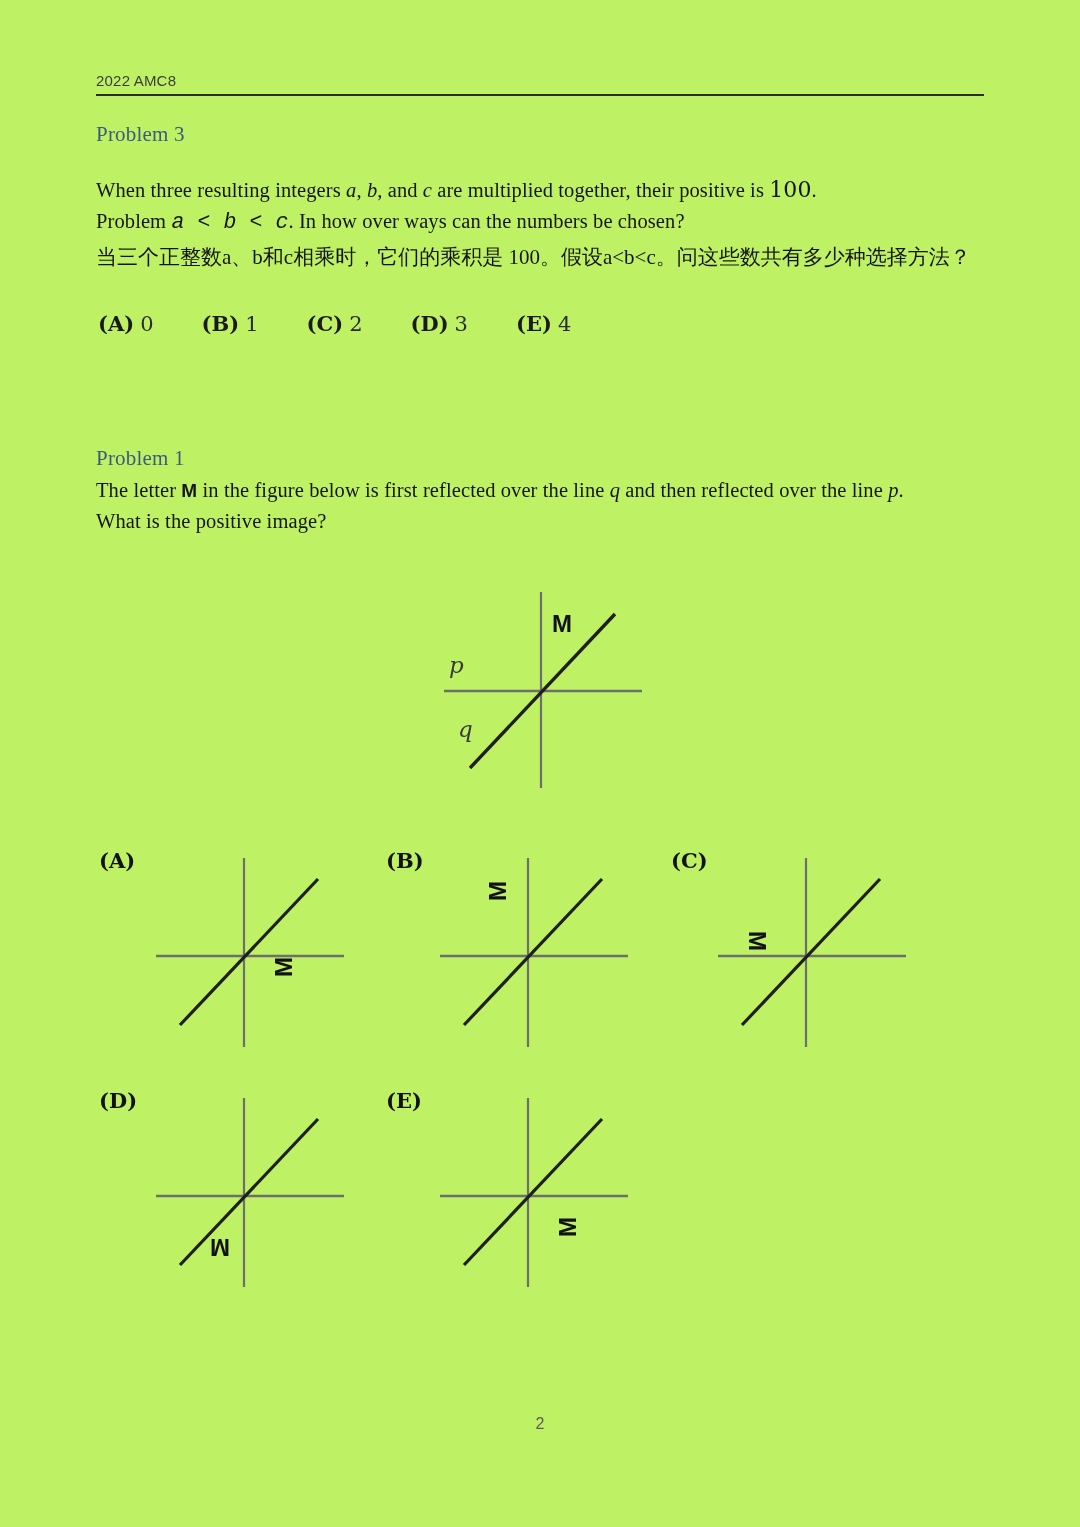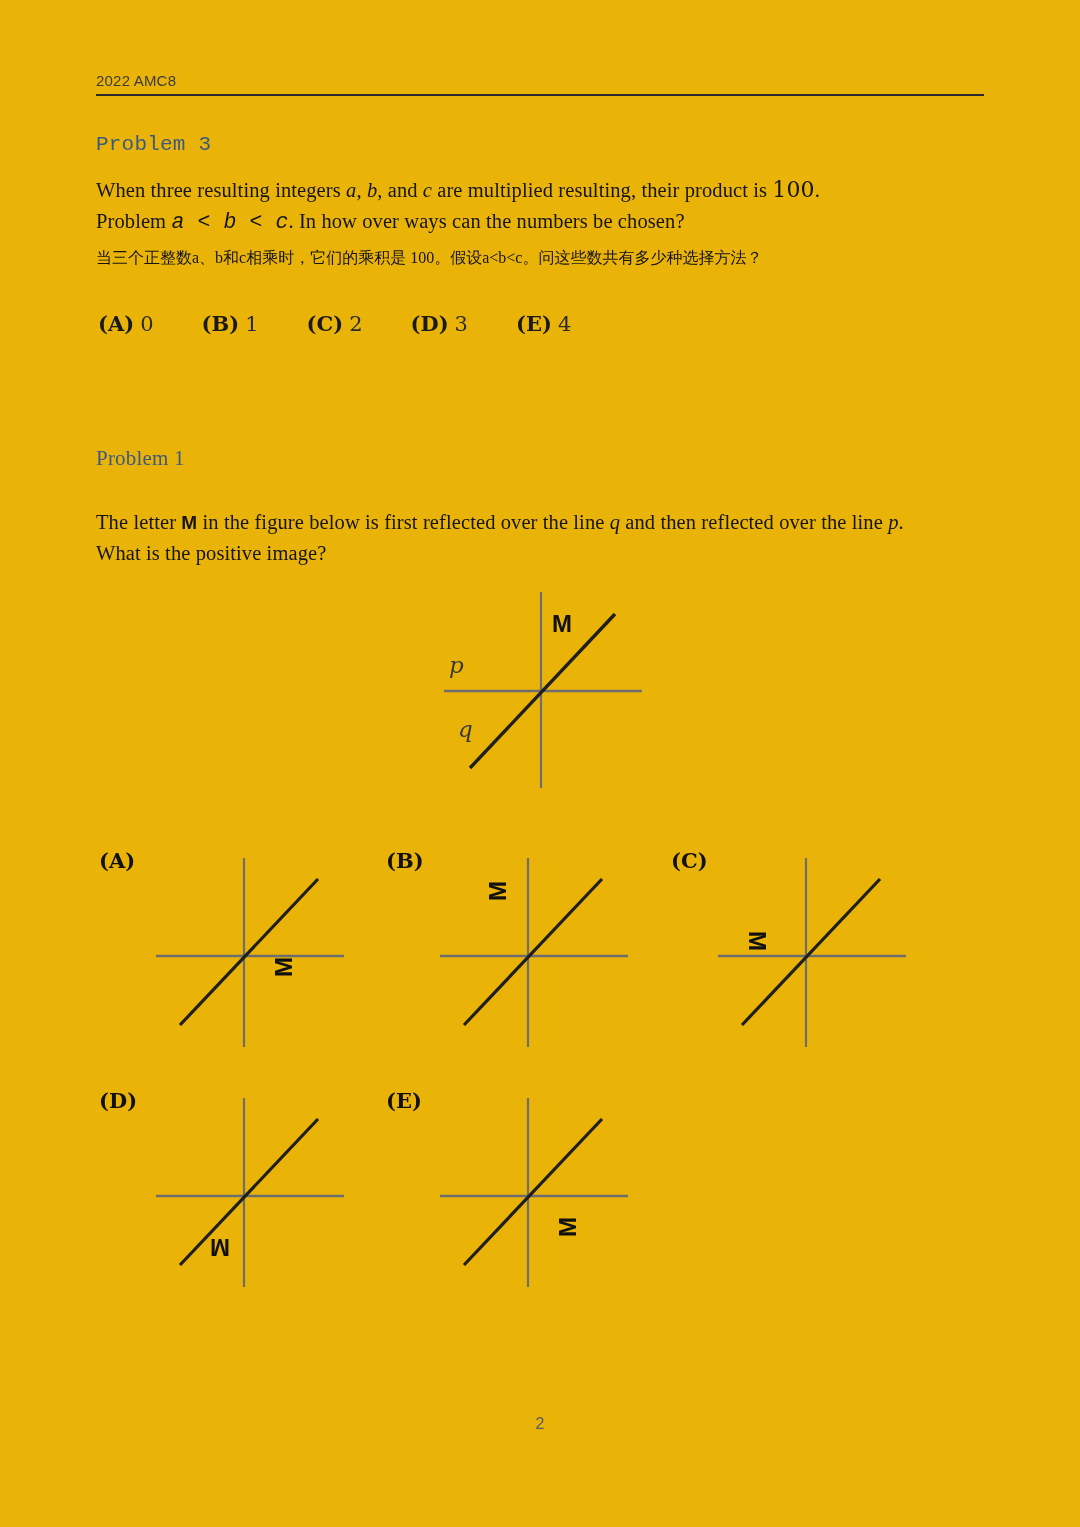--- a/index.html
+++ b/index.html
@@ -12,21 +12,21 @@
     height: 1527px;
     position: relative;
     font-family: "Liberation Serif", "DejaVu Serif", serif;
     color: #1a1a1a;
     overflow: hidden;
   }
 
   .page {
     position: absolute;
     inset: 0;
-    background: #eab308;
+    background: #bef264;
   }
 
   
   .header {
     position: absolute;
     left: 96px;
     top: 72px;
     width: 888px;
   }
   .header-label {
@@ -52,21 +52,21 @@
   }
   .para {
     position: absolute;
     font-size: 20.5px;
     line-height: 31px;
     color: #151515;
     letter-spacing: .1px;
   }
   .para-cn {
     position: absolute;
-    font-size: 16px;
+    font-size: 21px;
     line-height: 35px;
     color: #151515;
     font-family: "Liberation Serif", "DejaVu Serif", serif;
   }
   .mathvar {
     font-style: italic;
     font-family: "Liberation Serif", "DejaVu Serif", serif;
   }
   .mathnum {
     font-family: "DejaVu Serif", "Liberation Serif", serif;
@@ -131,24 +131,24 @@
 </head>
 <body>
 
 <div class="page">
 
   <div class="header">
     <div class="header-label">2022 AMC8</div>
     <div class="header-rule"></div>
   </div>
 
-  <div class="problem-heading" style="left:96px; top:133px;font-family:Liberation Mono, monospace;">Problem 3</div>
+  <div class="problem-heading" style="left:96px; top:122px;">Problem 3</div>
 
   <div class="para" style="left:96px; top:174px; width:900px;">
-    <span>When three resulting integers </span><span class="mathvar">a</span><span>, </span><span class="mathvar">b</span><span>, and </span><span class="mathvar">c</span><span> are multiplied resulting, their product is </span><span class="mathnum" style="font-size:22px;">100</span><span>.</span><br>
+    <span>When three resulting integers </span><span class="mathvar">a</span><span>, </span><span class="mathvar">b</span><span>, and </span><span class="mathvar">c</span><span> are multiplied together, their positive is </span><span class="mathnum" style="font-size:22px;">100</span><span>.</span><br>
     <span>Problem </span><span class="mathvar" style="font-size:21.5px;font-family:Liberation Mono, monospace;">a &lt; b &lt; c</span><span>. In how over ways can the numbers be chosen?</span>
   </div>
 
   <div class="para-cn" style="left:96px; top:240px; width:900px;">当三个正整数a、b和c相乘时，它们的乘积是 100。假设a&lt;b&lt;c。问这些数共有多少种选择方法？</div>
 
   <div class="choice-row" style="left:98px; top:311px;">
     <span class="choice-item">
       <span class="choice-key">(A)</span>
       <span class="choice-val">0</span>
     </span>
@@ -165,21 +165,21 @@
       <span class="choice-val">3</span>
     </span>
     <span class="choice-item">
       <span class="choice-key">(E)</span>
       <span class="choice-val">4</span>
     </span>
   </div>
 
   <div class="problem-heading" style="left:96px; top:446px;">Problem 1</div>
 
-  <div class="para" style="left:96px; top:507px; width:910px;">
+  <div class="para" style="left:96px; top:475px; width:910px;">
     <span>The letter </span><span class="bold-m">M</span><span> in the figure below is first reflected over the line </span><span class="mathvar">q</span><span> and then reflected over the line </span><span class="mathvar">p</span><span>.</span><br>
     <span>What is the positive image?</span>
   </div>
 
 
   <div class="figure" style="left:430px; top:588px;">
     <svg width="230" height="210" viewBox="0 0 230 210">
 
       <line x1="111" y1="4" x2="111" y2="200" stroke="#6e6e6e" stroke-width="2.2"></line>
 

